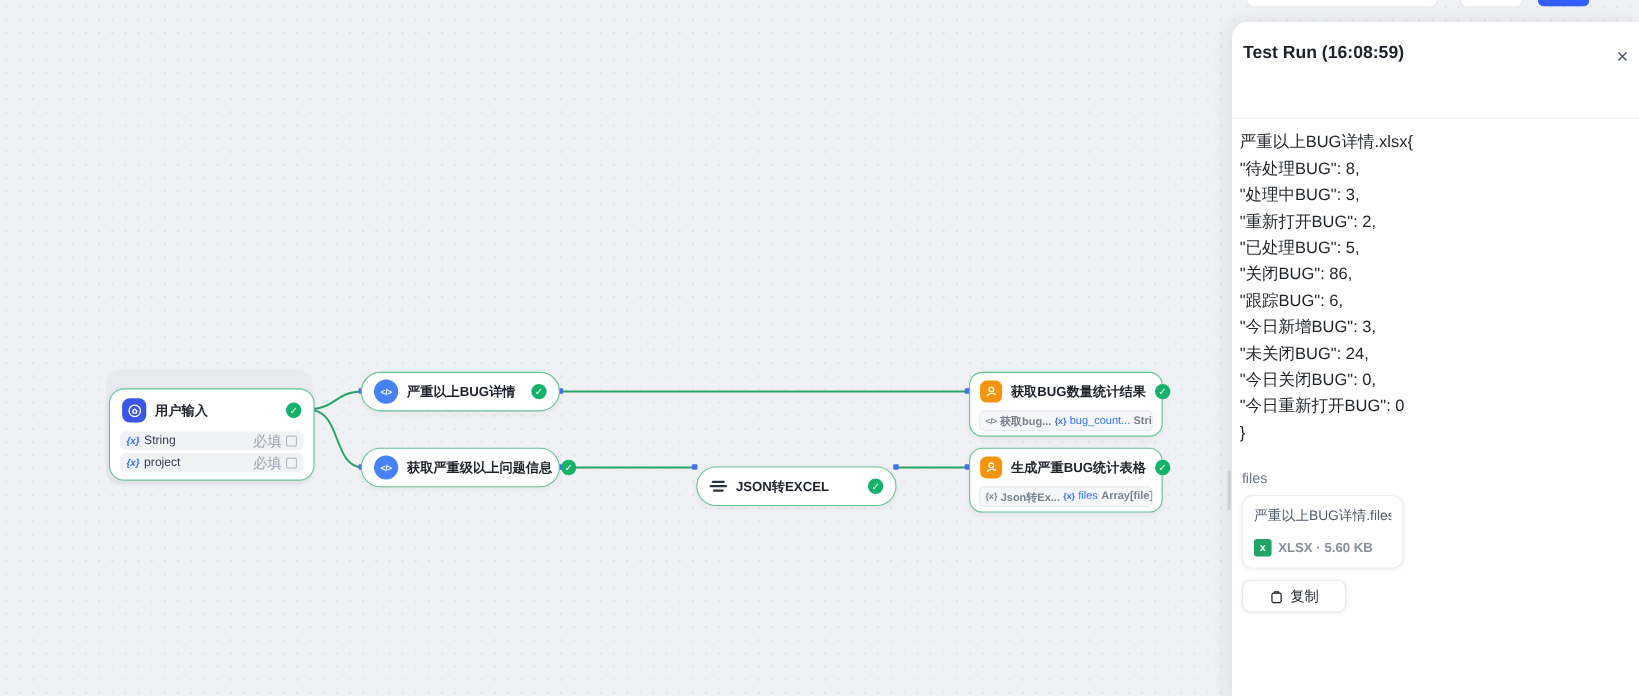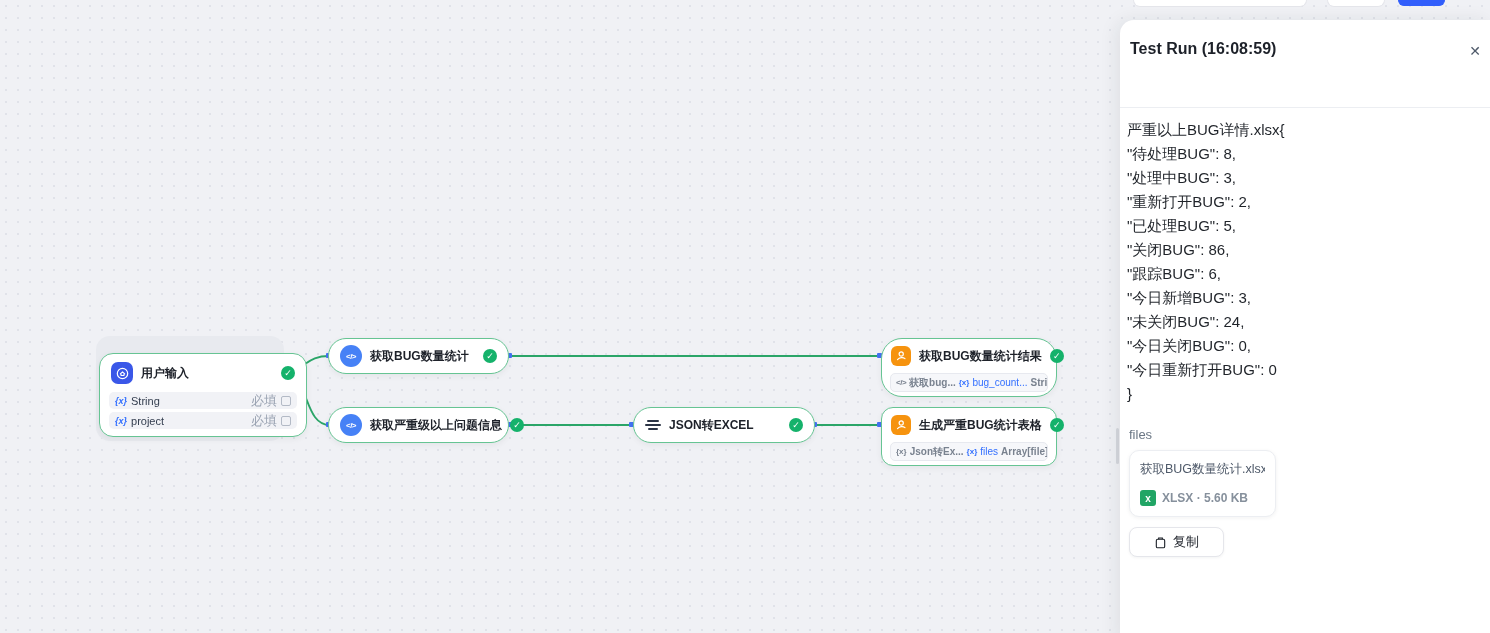--- a/index.html
+++ b/index.html
@@ -39,44 +39,44 @@
   .icon-blue-circle { background:#4681f6; color:#fff; font-size:8px; font-weight:bold; letter-spacing:-.5px;}
   .icon-orange-sq { background:#f6930e; border-radius:6px; width:20px; height:20px;}
 
   
   .start-group {
     position:absolute; left:96px; top:336px; width:188px; height:105px;
     background:#e8eaef; border-radius:14px;
   }
   .start-group-label { position:absolute; left:11px; top:5px; font-size:11px; color:#687383;margin-top:48px; }
 
-  .node-user-input { left:99px; top:353px; width:208px; height:84px; border-radius:14px; }
+  .node-user-input { left:99px; top:353px; width:187px; height:84px; border-radius:14px; }
   .node-user-input .node-header { height:38px; padding:0 11px; }
   .field-row {
     margin:0 9px 3px 9px; height:17px; background:#f1f2f6; border-radius:5px;
     display:flex; align-items:center; gap:4px; padding:0 6px; font-size:11px;
   }
   .var-glyph { color:#3370ff; font-size:9px; font-weight:bold; font-style:italic; }
   .field-name { color:#333d4e; flex:1; }
   .field-badge { color:#9aa3b2; font-size:13px; }
   .field-box-icon { width:10px; height:10px; border:1px solid #b3bac6; border-radius:2px; display:inline-block; }
 
   .node-pill { height:36px; border-radius:18px; display:flex; align-items:center; gap:8px; padding:0 11px; }
   .node-code-1 { left:328px; top:338px; width:181px; }
   .node-code-2 { left:328px; top:407px; width:181px; }
-  .node-json   { left:633px; top:407px; width:182px; }
+  .node-json   { left:633px; top:424px; width:182px; }
 
   .json-glyph { width:16px; height:16px; flex:none; display:flex; flex-direction:column; justify-content:center; gap:2px; }
   .json-glyph i { display:block; height:2px; background:#2b3445; border-radius:1px; }
   .json-glyph i:nth-child(1){ width:12px; margin:0 auto;}
   .json-glyph i:nth-child(2){ width:16px;}
   .json-glyph i:nth-child(3){ width:10px; margin:0 auto;}
 
   .node-out { width:176px; height:59px; border-radius:12px; }
-  .node-out-1 { left:881px; top:338px;border-radius:21px; }
+  .node-out-1 { left:881px; top:338px; }
   .node-out-2 { left:881px; top:407px; }
   .node-out .node-header { height:34px; padding:0 9px; }
   .sub-row {
     margin:0 8px; height:19px; background:#f6f7fa; border:1px solid #e7e9ef; border-radius:5px;
     display:flex; align-items:center; gap:3px; padding:0 5px; font-size:10px; white-space:nowrap; overflow:hidden;
   }
   .sub-gray { color:#79828f;font-weight:bold; }
   .sub-blue { color:#3370ff; }
   .sub-code-glyph { color:#79828f; font-size:8px; font-weight:bold; letter-spacing:-.5px; }
 
@@ -173,21 +173,21 @@
     <div class="field-row">
       <span class="var-glyph">{x}</span>
       <span class="field-name">project</span>
       <span class="field-badge">必填</span>
       <span class="field-box-icon"></span>
     </div>
   </div>
 
   <div class="node node-pill node-code-1">
     <span class="icon-circle icon-blue-circle">&lt;/&gt;</span>
-    <span class="node-title">获取BUG数量统计</span>
+    <span class="node-title">严重以上BUG详情</span>
     <span class="check-badge">✓</span>
   </div>
 
   <div class="node node-pill node-code-2">
     <span class="icon-circle icon-blue-circle">&lt;/&gt;</span>
     <span class="node-title">获取严重级以上问题信息</span>
     <span class="check-badge">✓</span>
   </div>
 
   <div class="node node-pill node-json">
@@ -265,21 +265,21 @@
     <div>"今日新增BUG": 3,</div>
     <div>"未关闭BUG": 24,</div>
     <div>"今日关闭BUG": 0,</div>
     <div>"今日重新打开BUG": 0</div>
     <div>}</div>
   </div>
 
   <div class="files-label">files</div>
 
   <div class="file-card">
-    <div class="file-name">获取BUG数量统计.xlsx</div>
+    <div class="file-name">严重以上BUG详情.files</div>
     <div class="file-meta-row">
       <span class="xlsx-icon">x</span>
       <span class="file-meta">XLSX · 5.60 KB</span>
     </div>
   </div>
 
   <button class="copy-btn">
     <svg width="13" height="13" viewBox="0 0 14 14">
         <rect x="2.5" y="3.5" width="9" height="9.2" rx="1.5" fill="none" stroke="#1d2129" stroke-width="1.2"></rect>
         <path d="M5 3.5 V2.2 H9 V3.5" fill="none" stroke="#1d2129" stroke-width="1.2"></path>

